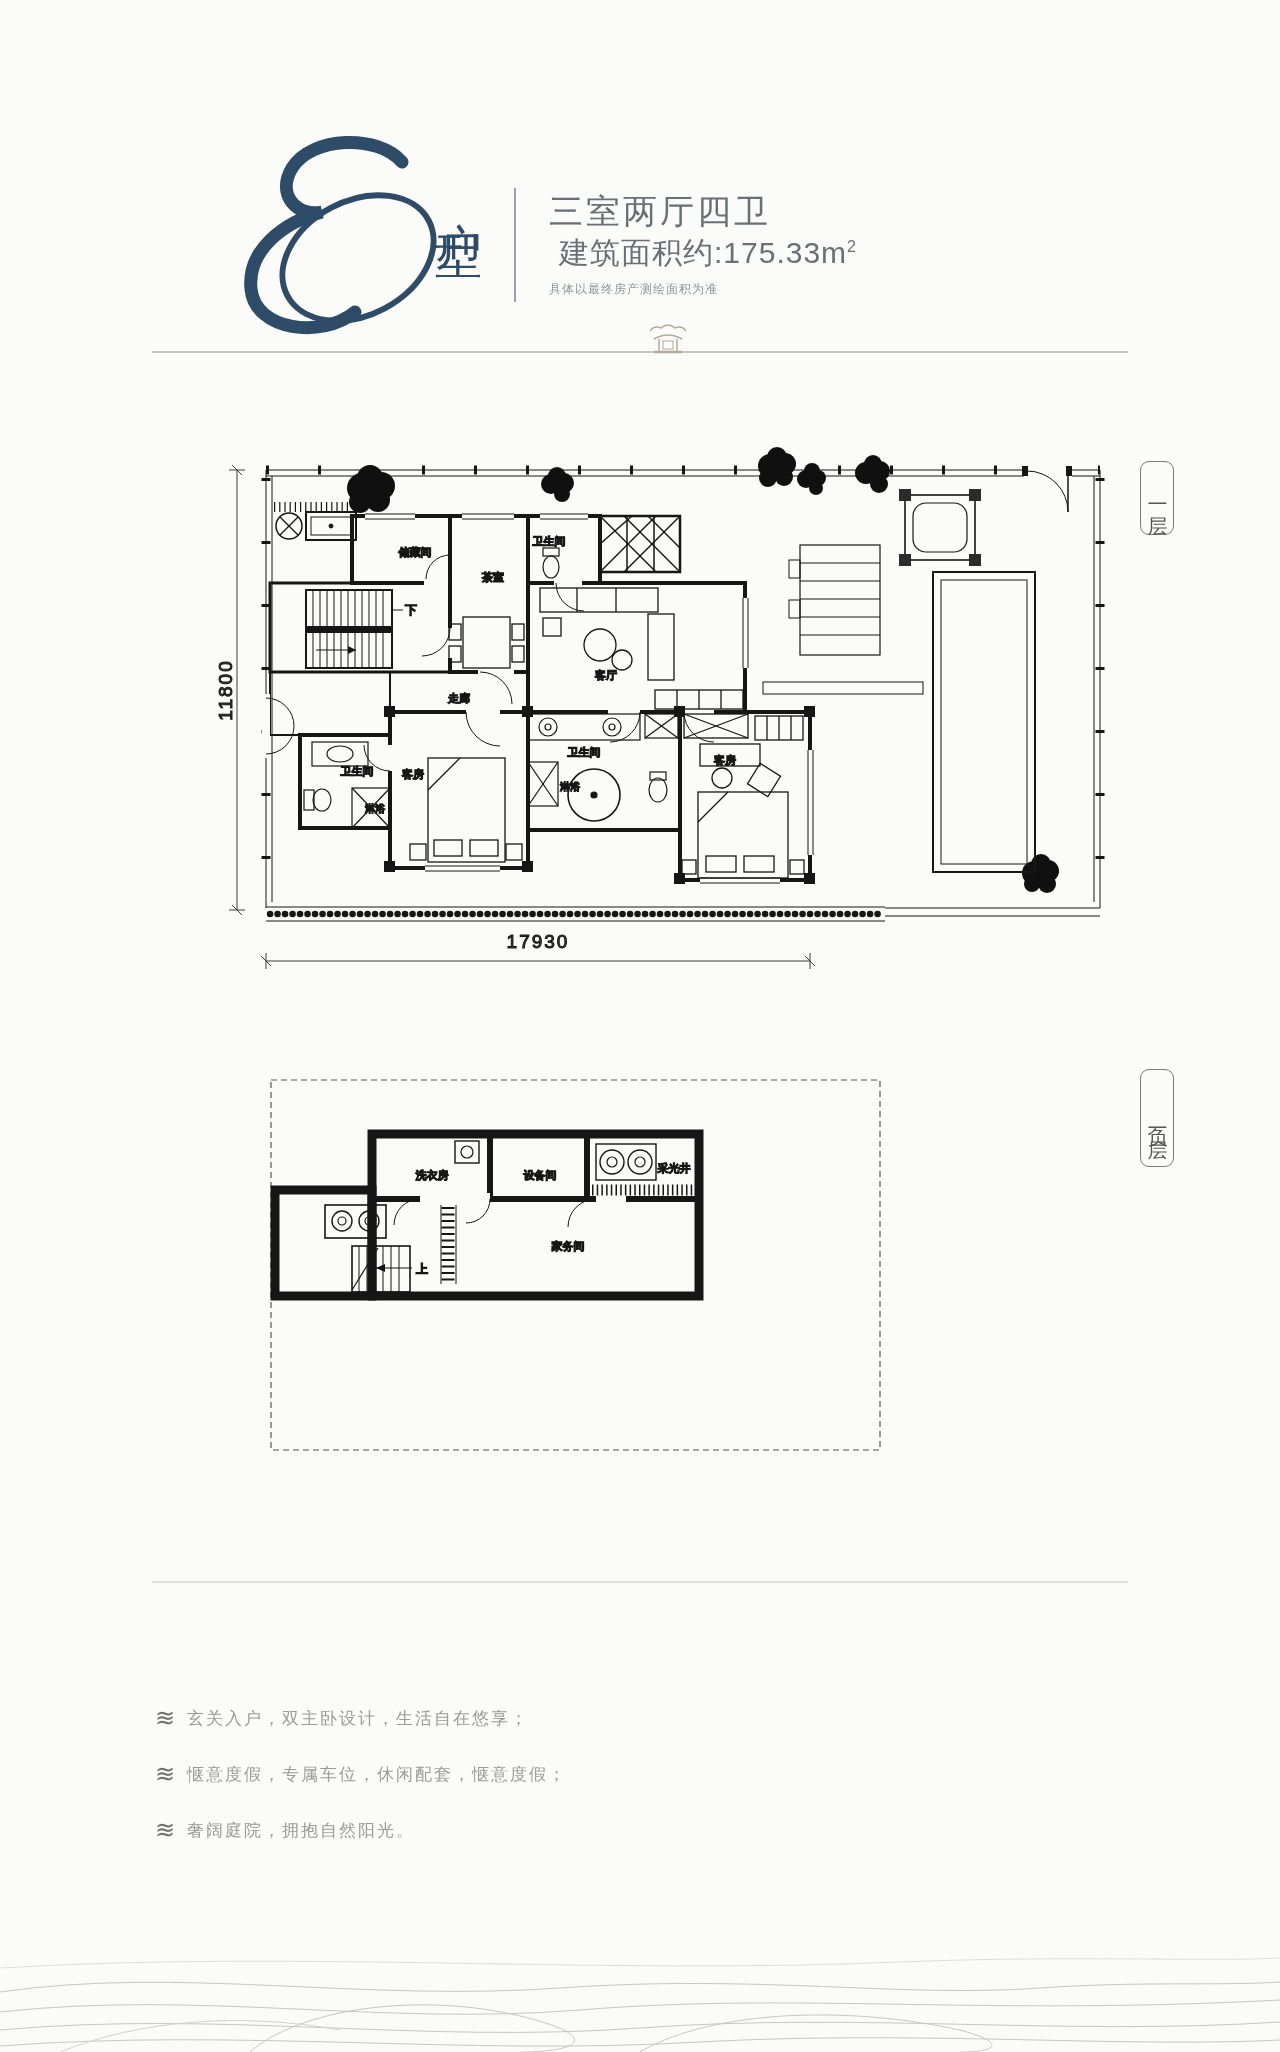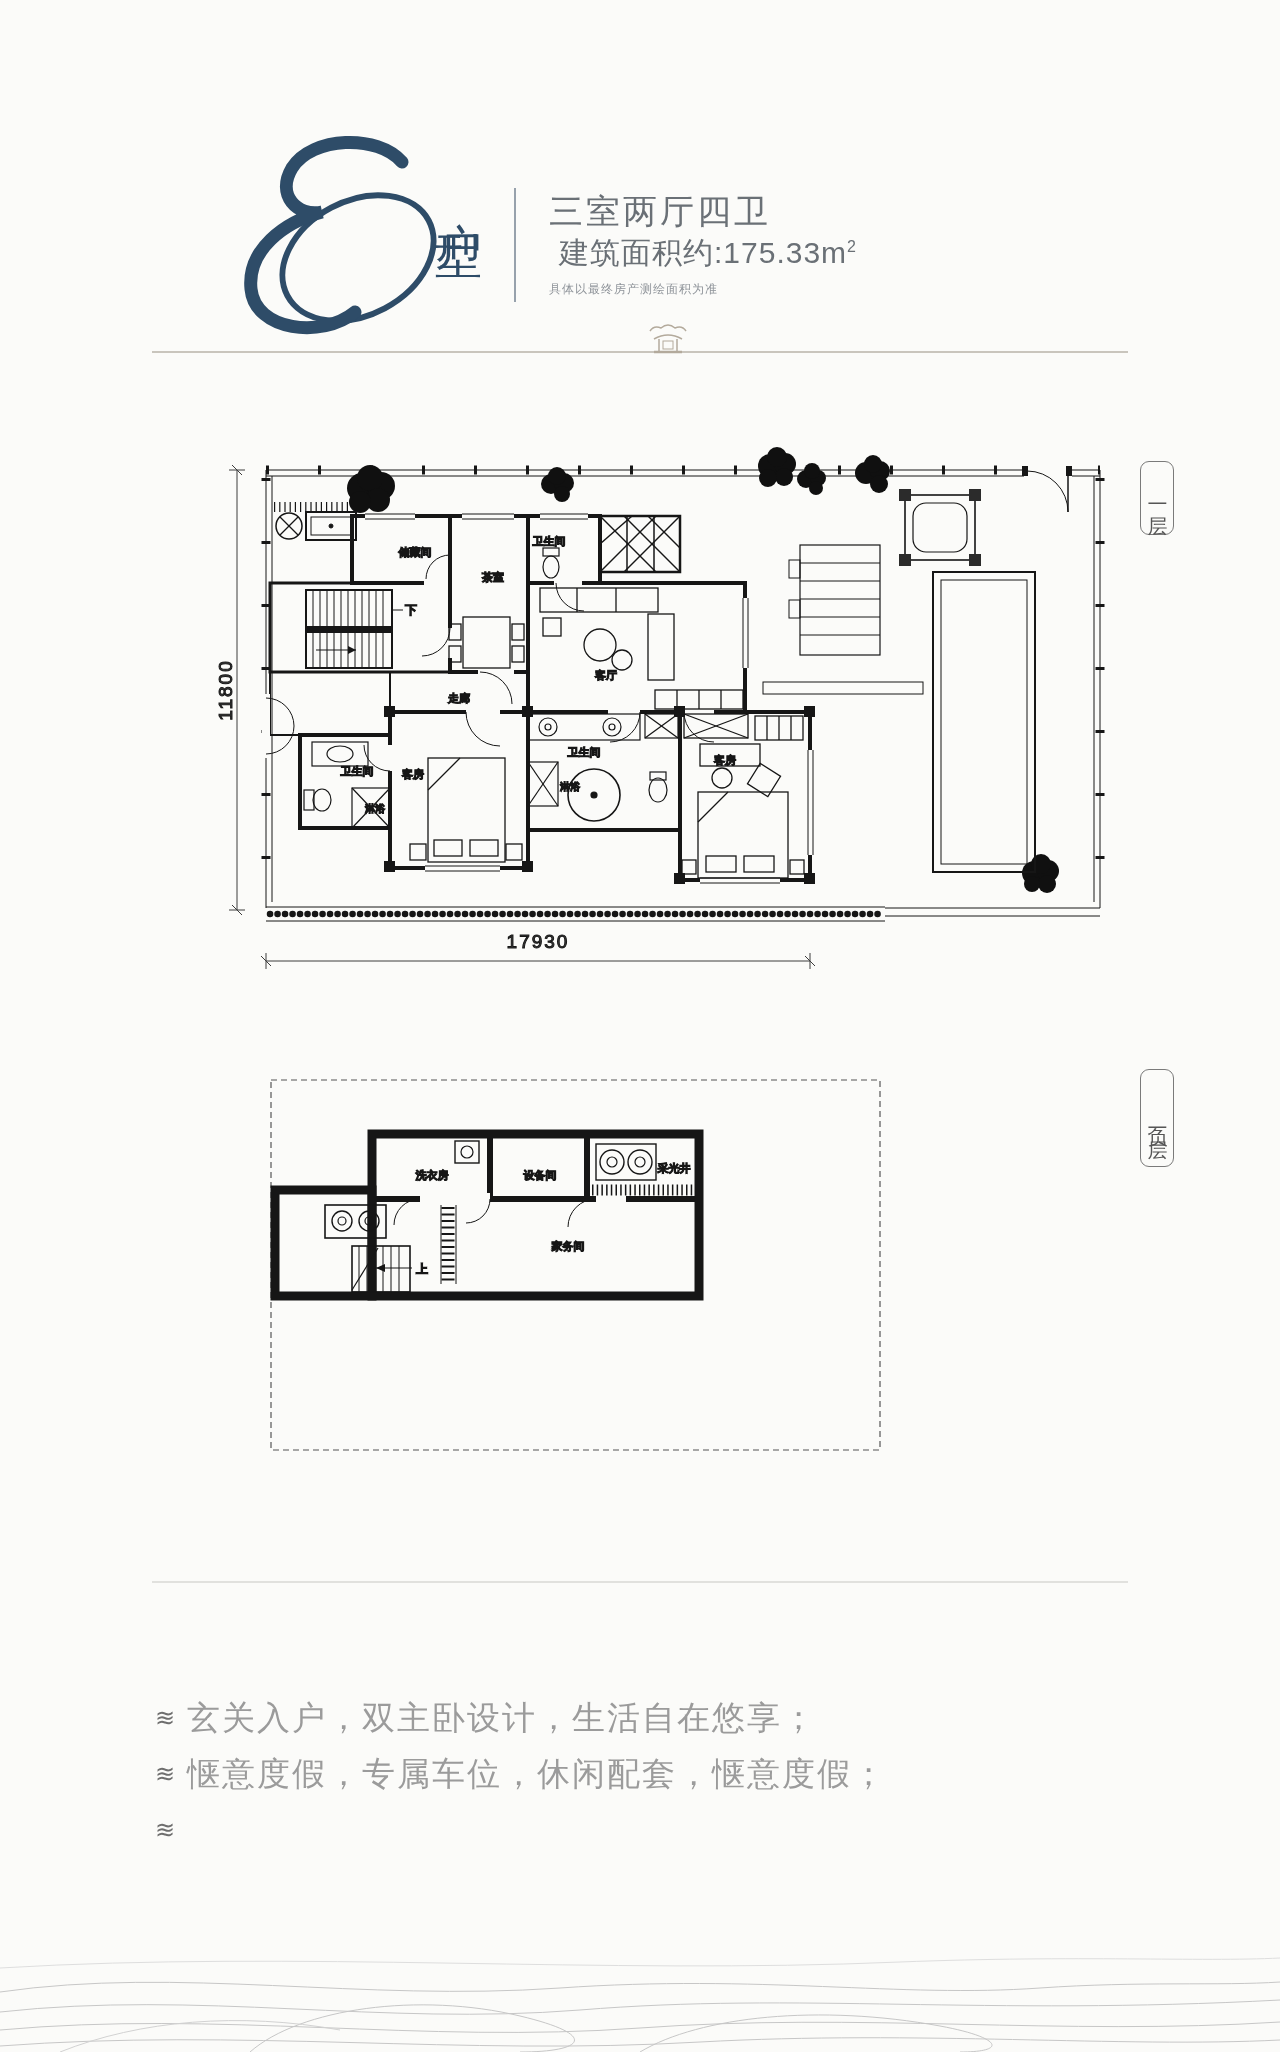--- a/index.html
+++ b/index.html
@@ -23,21 +23,21 @@
     border:1.5px solid #7a7a7a;border-radius:9px;
     writing-mode:vertical-rl;letter-spacing:7px;
     font-size:20px;color:#555;text-align:center;
     padding:8px 1px 2px 1px;background:transparent;
   }
   #tag-floor1{left:1140px;top:461px;height:62px;}
   #tag-basement{left:1140px;top:1069px;height:86px;}
   #features{position:absolute;z-index:2;left:155px;top:1702px;list-style:none;margin:0;padding:0;}
   #features li{height:32px;margin-bottom:24px;display:flex;align-items:center;}
   #features .wave-ic{font-size:24px;color:#6e6e6e;margin-right:12px;line-height:1;}
-  #features .ftxt{font-size:33px;color:#9b9b9b;letter-spacing:2px;}
+  #features .ftxt{font-size:17px;color:#9b9b9b;letter-spacing:2px;}
   svg text{font-family:"Liberation Sans", sans-serif;}
   .rl{font-size:11px;font-weight:700;fill:#111;text-anchor:middle;}
   .rs{font-size:10px;font-weight:700;fill:#111;text-anchor:middle;}
   .dim{font-size:19px;fill:#3c3c3c;letter-spacing:2px;text-anchor:middle;}
 </style>
 </head>
 <body>
 
 <svg id="plan-svg" width="1280" height="2052" viewBox="0 0 1280 2052">
 
@@ -449,14 +449,15 @@
   <li>
     <span class="wave-ic">≋</span>
     <span class="ftxt">玄关入户，双主卧设计，生活自在悠享；</span>
   </li>
   <li>
     <span class="wave-ic">≋</span>
     <span class="ftxt">惬意度假，专属车位，休闲配套，惬意度假；</span>
   </li>
   <li>
     <span class="wave-ic">≋</span>
+    <span class="ftxt">奢阔庭院，拥抱自然阳光。</span>
   </li>
 </ul>
 
 </body></html>

